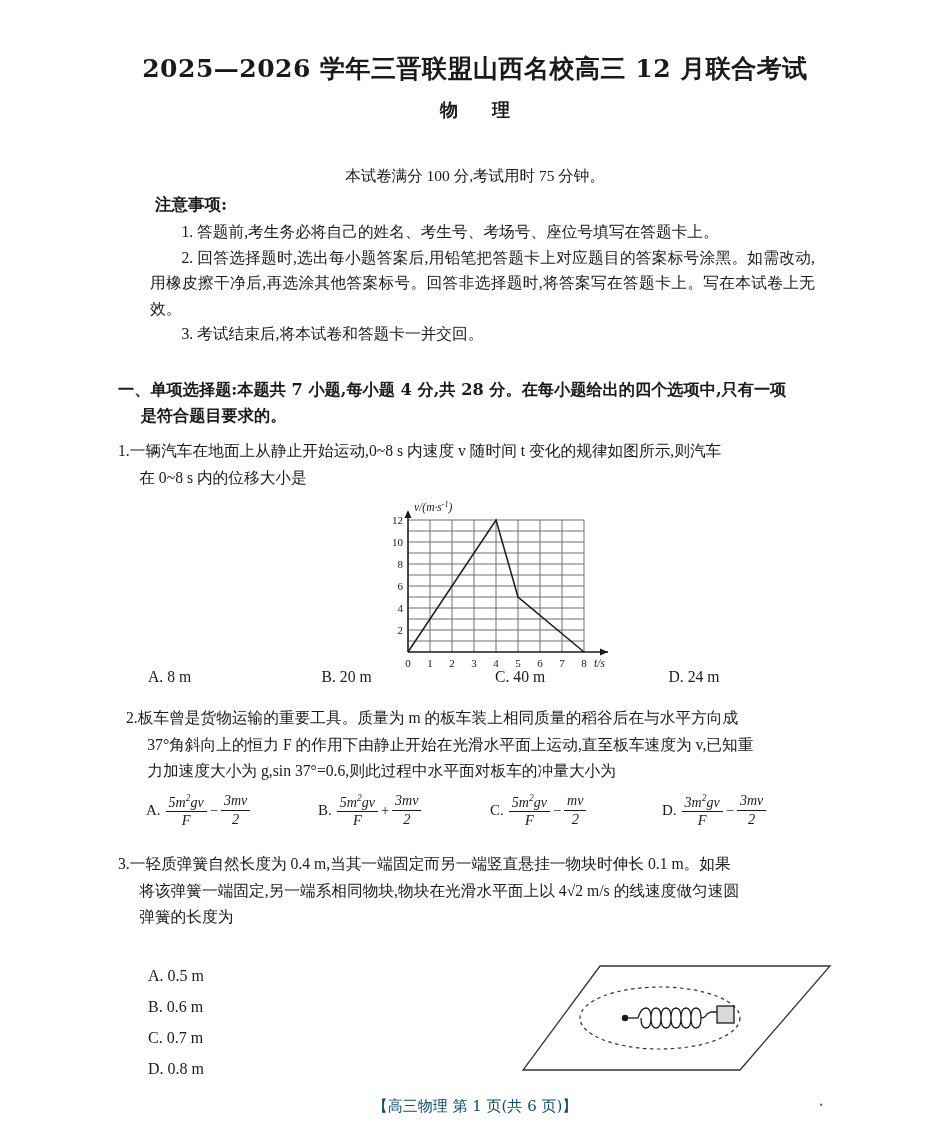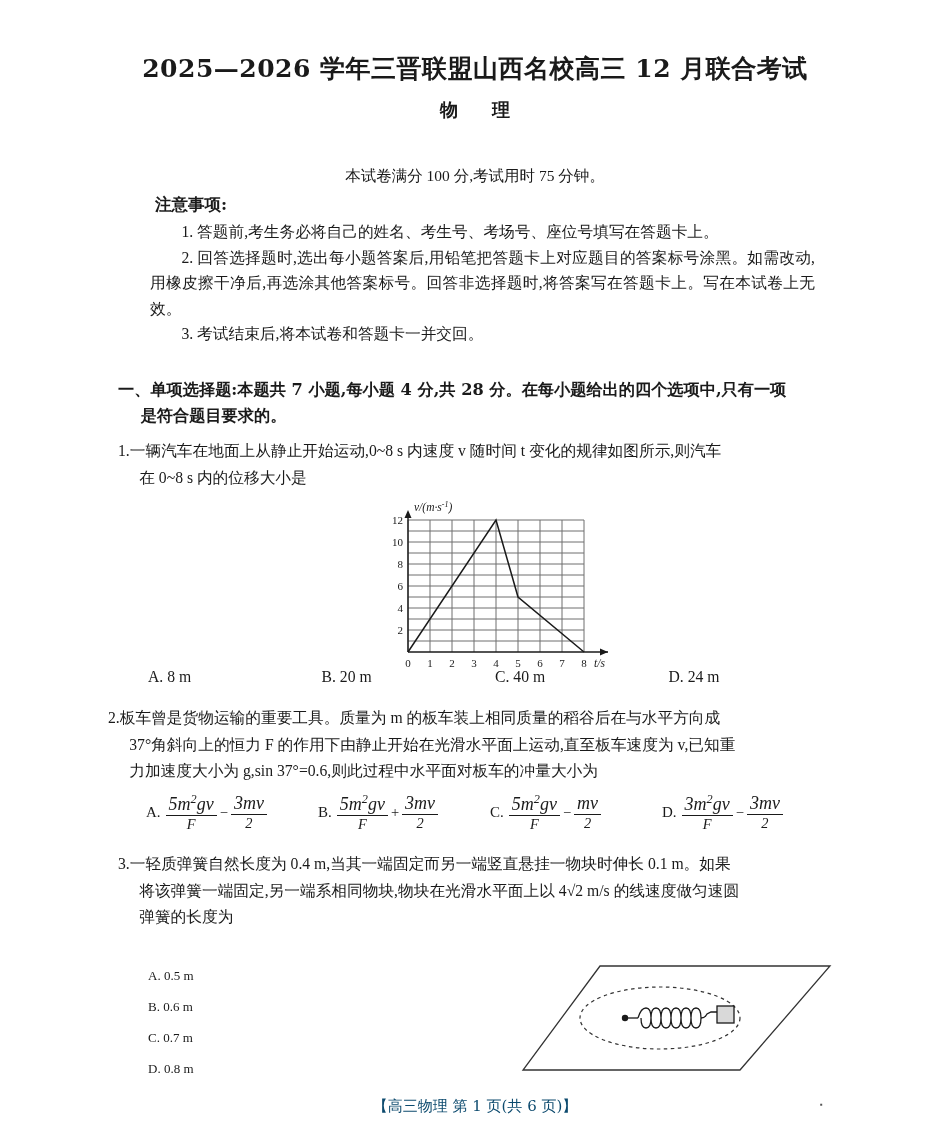--- a/index.html
+++ b/index.html
@@ -92,39 +92,39 @@
   .q {
     position: absolute;
     font-size: 15.7px;
     line-height: 26.5px;
     text-align: justify;
   }
   .q .num { }
   .q .ind { display: block; text-indent: 1.35em; }
 
   .q1 { top: 438px; left: 118px; width: 712px; }
-  .q2 { top: 705px; left: 108px; width: 712px; }
+  .q2 { top: 705px; left: 126px; width: 712px; }
   .q3 { top: 851px; left: 118px; width: 712px; }
 
   
   .opt-row {
     position: absolute;
     font-size: 15.7px;
     display: flex;
     gap: 12px;
   }
   .opt-row > span { display: inline-block; }
   .q1-opts { top: 668px; left: 148px; width: 682px; }
   .q1-opts > span { width: 176px; }
 
   .q3-opts {
     position: absolute;
     top: 960px;
     left: 148px;
-    font-size: 13px;
+    font-size: 16px;
     line-height: 31px;
   }
   .q3-opts div { white-space: nowrap; }
 
   
   .q2-opts {
     position: absolute;
     top: 793px;
     left: 146px;
     width: 690px;
@@ -142,21 +142,21 @@
     flex-direction: column;
     align-items: center;
     vertical-align: middle;
     font-style: italic;
     line-height: 1.05;
     margin: 0 1px;
   }
   .frac .numer {
     padding: 0 3px 1px 3px;
     border-bottom: 1px solid #1a1a1a;
-    font-size: 18px;
+    font-size: 14px;
     white-space: nowrap;
     text-align: right;
   }
   .frac .denom {
     padding: 1px 3px 0 3px;
     font-size: 14.4px;
   }
   .op { margin: 0 2px; font-size: 14.5px; }
   sup { font-size: 0.68em; vertical-align: super; font-style: italic; }
 

